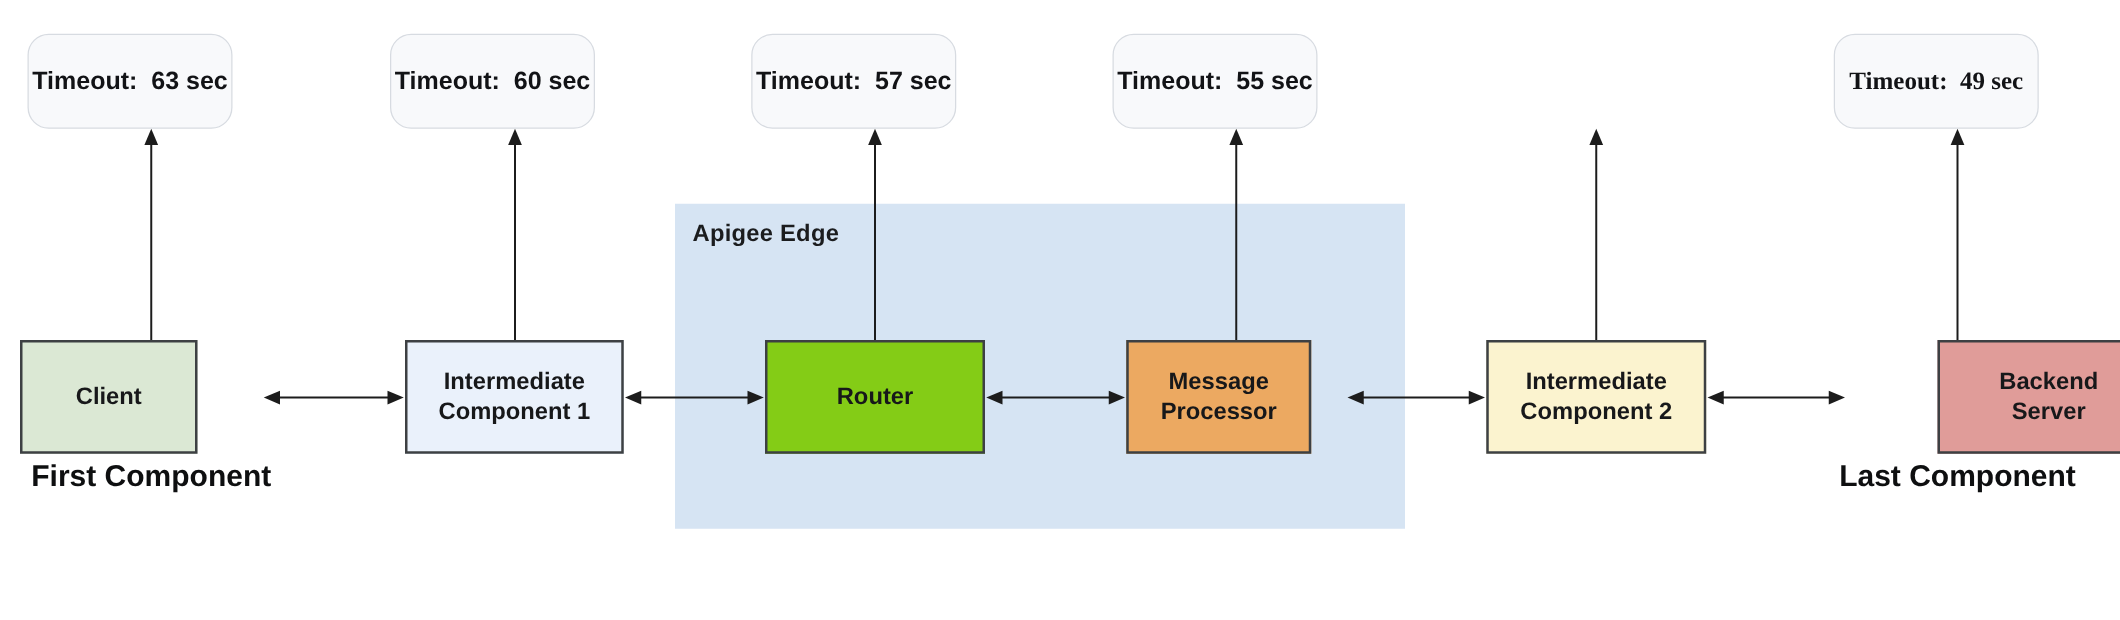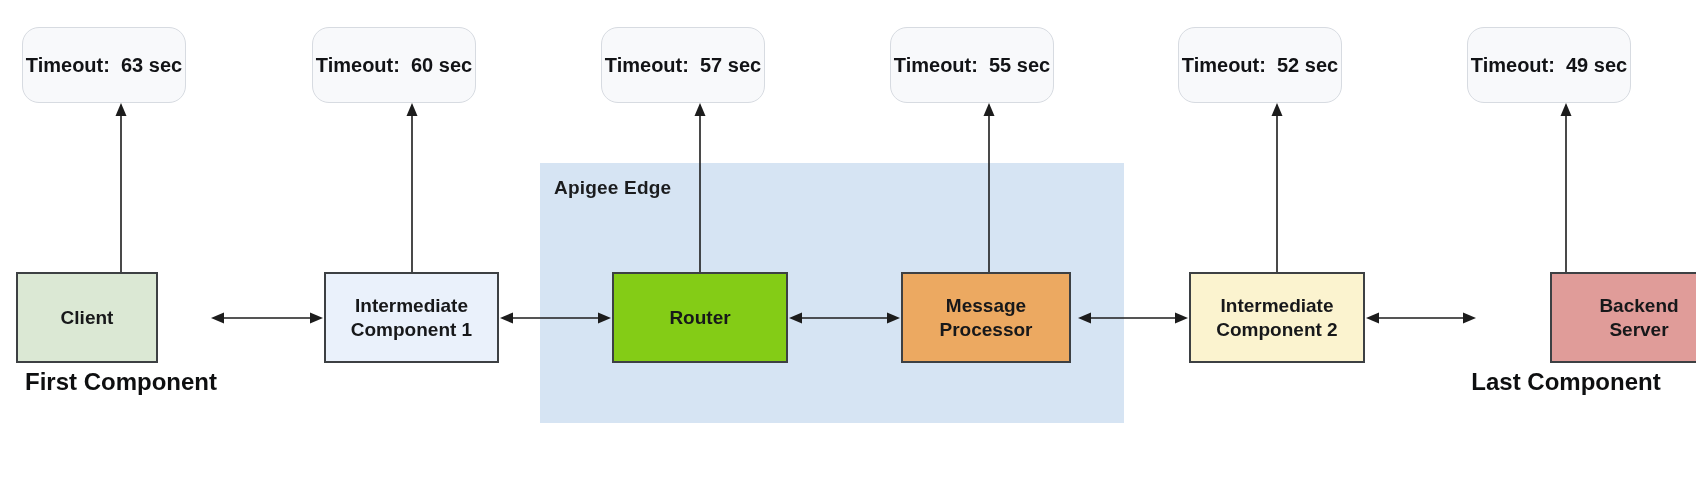--- a/index.html
+++ b/index.html
@@ -71,29 +71,29 @@
   .arrows {
     position: absolute;
     left: 0; top: 0;
     width: 1696px; height: 496px;
     pointer-events: none;
   }
   
   .n0 { left: 16px;   width: 142px; }
   .n1 { left: 324px;  width: 175px; }
   .n2 { left: 612px;  width: 176px; }
-  .n3 { left: 901px;  width: 170px; }
+  .n3 { left: 901px;  width: 148px; }
   .n4 { left: 1189px; width: 176px; }
   .n5 { left: 1550px; width: 178px; align-items: center; }
   .t0 { left: 22px; }
   .t1 { left: 312px; }
   .t2 { left: 601px; }
   .t3 { left: 890px; }
   .t4 { left: 1178px; }
-  .t5 { left: 1467px; }
+  .t5 { left: 1467px; font-family: Liberation Serif, serif; }
   .c0 { left: 22px; }
   .c5 { left: 1467px; }
 </style>
 </head>
 <body>
 
 <div class="canvas">
 
   <div class="region" style="background-color: rgb(214, 228, 243);">
     <div class="region-label">Apigee Edge</div>
@@ -152,21 +152,20 @@
         <polygon points="1366,318 1379,312.5 1379,323.5" stroke="none"></polygon>
         <polygon points="1476,318 1463,312.5 1463,323.5" stroke="none"></polygon>
       </g>
     </g>
   </svg>
 
   <div class="timeout-box t0">Timeout:  63 sec</div>
   <div class="timeout-box t1">Timeout:  60 sec</div>
   <div class="timeout-box t2">Timeout:  57 sec</div>
   <div class="timeout-box t3">Timeout:  55 sec</div>
-  <div class="timeout-box t4">Timeout:  52 sec</div>
   <div class="timeout-box t5">Timeout:  49 sec</div>
 
   <div class="node n0" style="background-color: rgb(219, 232, 212);">
     <span>Client</span>
     <span></span>
   </div>
   <div class="node n1" style="background-color: rgb(234, 241, 251);">
     <span>Intermediate</span>
     <span>Component 1</span>
   </div>

